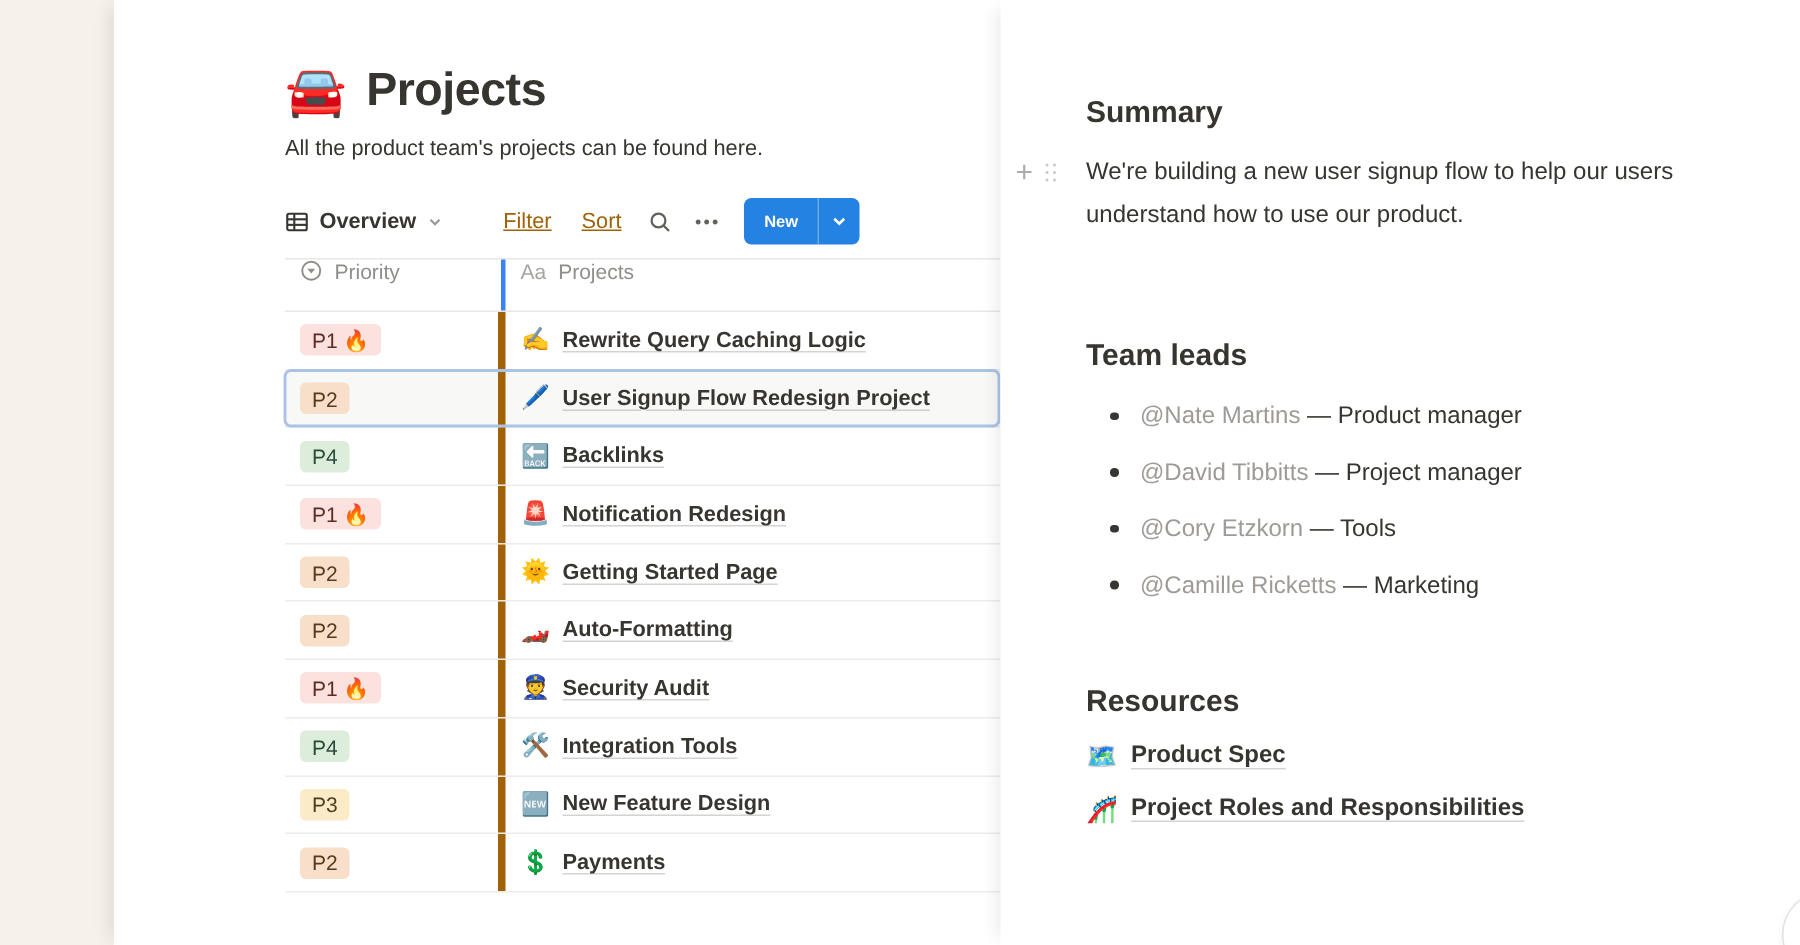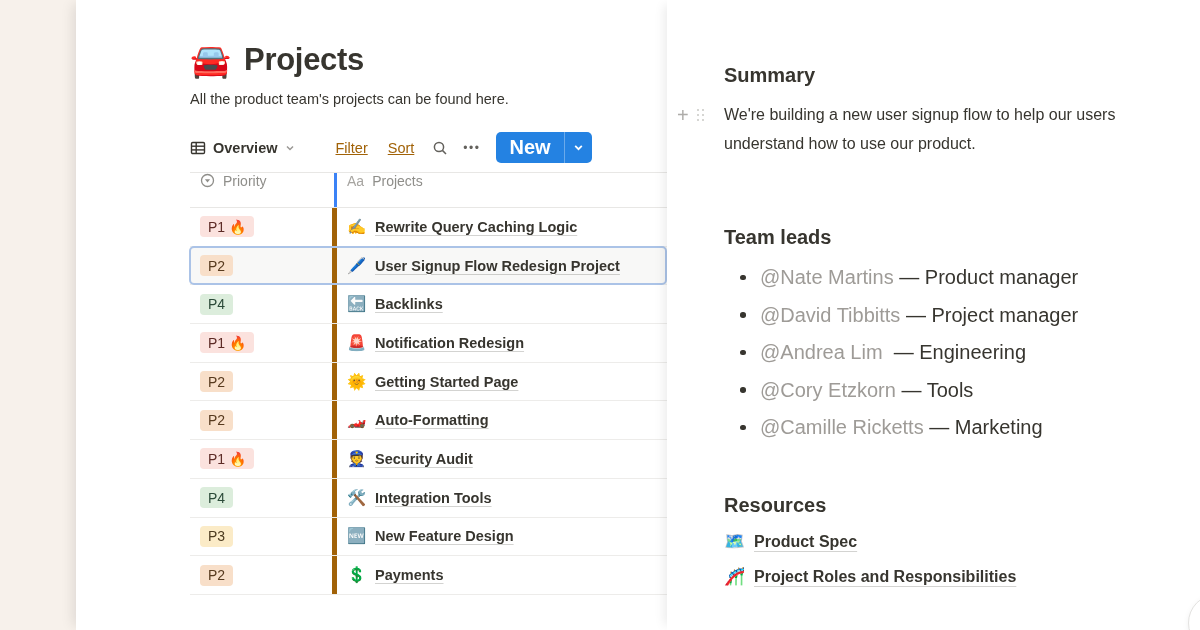--- a/index.html
+++ b/index.html
@@ -28,21 +28,21 @@
 
   .toolbar { margin-top:21px; display:flex; align-items:center; height:31px; }
   .view-switcher { display:flex; align-items:center; gap:7px; cursor:pointer; }
   .view-label { font-size:14.5px; font-weight:700; }
   .tb-item { font-size:14.5px; color:#a16207; cursor:pointer;text-decoration:underline; }
   .tb-filter { margin-left:41px; }
   .tb-sort { margin-left:20px; }
   .tb-search { margin-left:18px; display:flex; align-items:center; }
   .tb-dots { margin-left:15px; font-size:12px; letter-spacing:1.5px; color:#63615C; }
   .new-btn { margin-left:16px; display:flex; align-items:stretch; height:31px; background:#2482E2; border-radius:5px; overflow:hidden; cursor:pointer; }
-  .new-label { display:flex; align-items:center; padding:0 13px; color:#fff; font-size:20px; font-weight:600; }
+  .new-label { display:flex; align-items:center; padding:0 13px; color:#fff; font-size:11px; font-weight:600; }
   .new-divider { width:1px; background:rgba(255,255,255,.32); }
   .new-chevron { width:27px; display:flex; align-items:center; justify-content:center; }
 
   .table { margin-top:9px; }
   .thead { display:flex; height:36px; border-top:1px solid #E8E7E5; border-bottom:1px solid #E8E7E5; color:#8F8E8A; font-size:14px; }
   .th-priority { width:147px; display:flex; gap:8px; padding-left:10px; border-right:3px solid #3b82f6; cursor:pointer; }
   .th-projects { flex:1; display:flex; align-items:flex-start; gap:8px; padding-left:10px; cursor:pointer; }
   .aa-icon { color:#A7A5A1; font-size:14px; }
 
   .trow { display:flex; height:38.7px; position:relative; border-bottom:1px solid #EDECEA; cursor:pointer; }
@@ -66,21 +66,21 @@
   .summary-h { margin-top:64px; }
   .para-block { position:relative; margin-top:14px; }
   .block-handles { position:absolute; left:-47px; top:4px; display:flex; align-items:center; gap:8px; color:#B5B4B1; }
   .plus-icon { font-size:20px; font-weight:400; line-height:1; cursor:pointer; color:#AEACA9; }
   .drag-dots { display:grid; grid-template-columns:2.5px 2.5px; grid-auto-rows:2.5px; gap:2.5px; cursor:grab; }
   .drag-dots i { background:#C9C8C5; border-radius:50%; }
   .para-text { font-size:16px; line-height:28.5px; max-width:478px; }
 
   .team-h { margin-top:68px; }
   ul.team { margin-top:17px; list-style:none; }
-  ul.team li { position:relative; padding-left:36px; margin-bottom:14.5px; font-size:20px; line-height:23px; }
+  ul.team li { position:relative; padding-left:36px; margin-bottom:14.5px; font-size:16px; line-height:23px; }
   ul.team li::before { content:""; position:absolute; left:16px; top:8.5px; width:5.5px; height:5.5px; border-radius:50%; background:#37352F; }
   .mention { color:#9E9B97; cursor:pointer; }
   .role { color:#37352F; }
 
   .resources-h { margin-top:55px; }
   .resource-row { margin-top:14px; display:flex; align-items:center; gap:10px; font-size:16px; cursor:pointer; }
   .res-emoji { font-size:17px; width:20px; text-align:center; }
   .res-label {
     font-weight:600; text-decoration:underline; text-decoration-color:rgba(55,53,47,.22);
     text-underline-offset:3.5px; text-decoration-thickness:1px;
@@ -259,21 +259,20 @@
           <i></i>
         </span>
     </div>
     <p class="para-text">We're building a new user signup flow to help our users understand how to use our product.</p>
   </div>
 
   <h2 class="team-h">Team leads</h2>
   <ul class="team">
     <li><span class="mention">@Nate Martins</span> <span class="role">— Product manager</span></li>
     <li><span class="mention">@David Tibbitts</span> <span class="role">— Project manager</span></li>
-    <li><span class="mention">@Andrea Lim</span>&nbsp; <span class="role">— Engineering</span></li>
     <li><span class="mention">@Cory Etzkorn</span> <span class="role">— Tools</span></li>
     <li><span class="mention">@Camille Ricketts</span> <span class="role">— Marketing</span></li>
   </ul>
 
   <h2 class="resources-h">Resources</h2>
   <div class="resource-row">
     <span class="res-emoji">🗺️</span>
     <span class="res-label">Product Spec</span>
   </div>
   <div class="resource-row">

